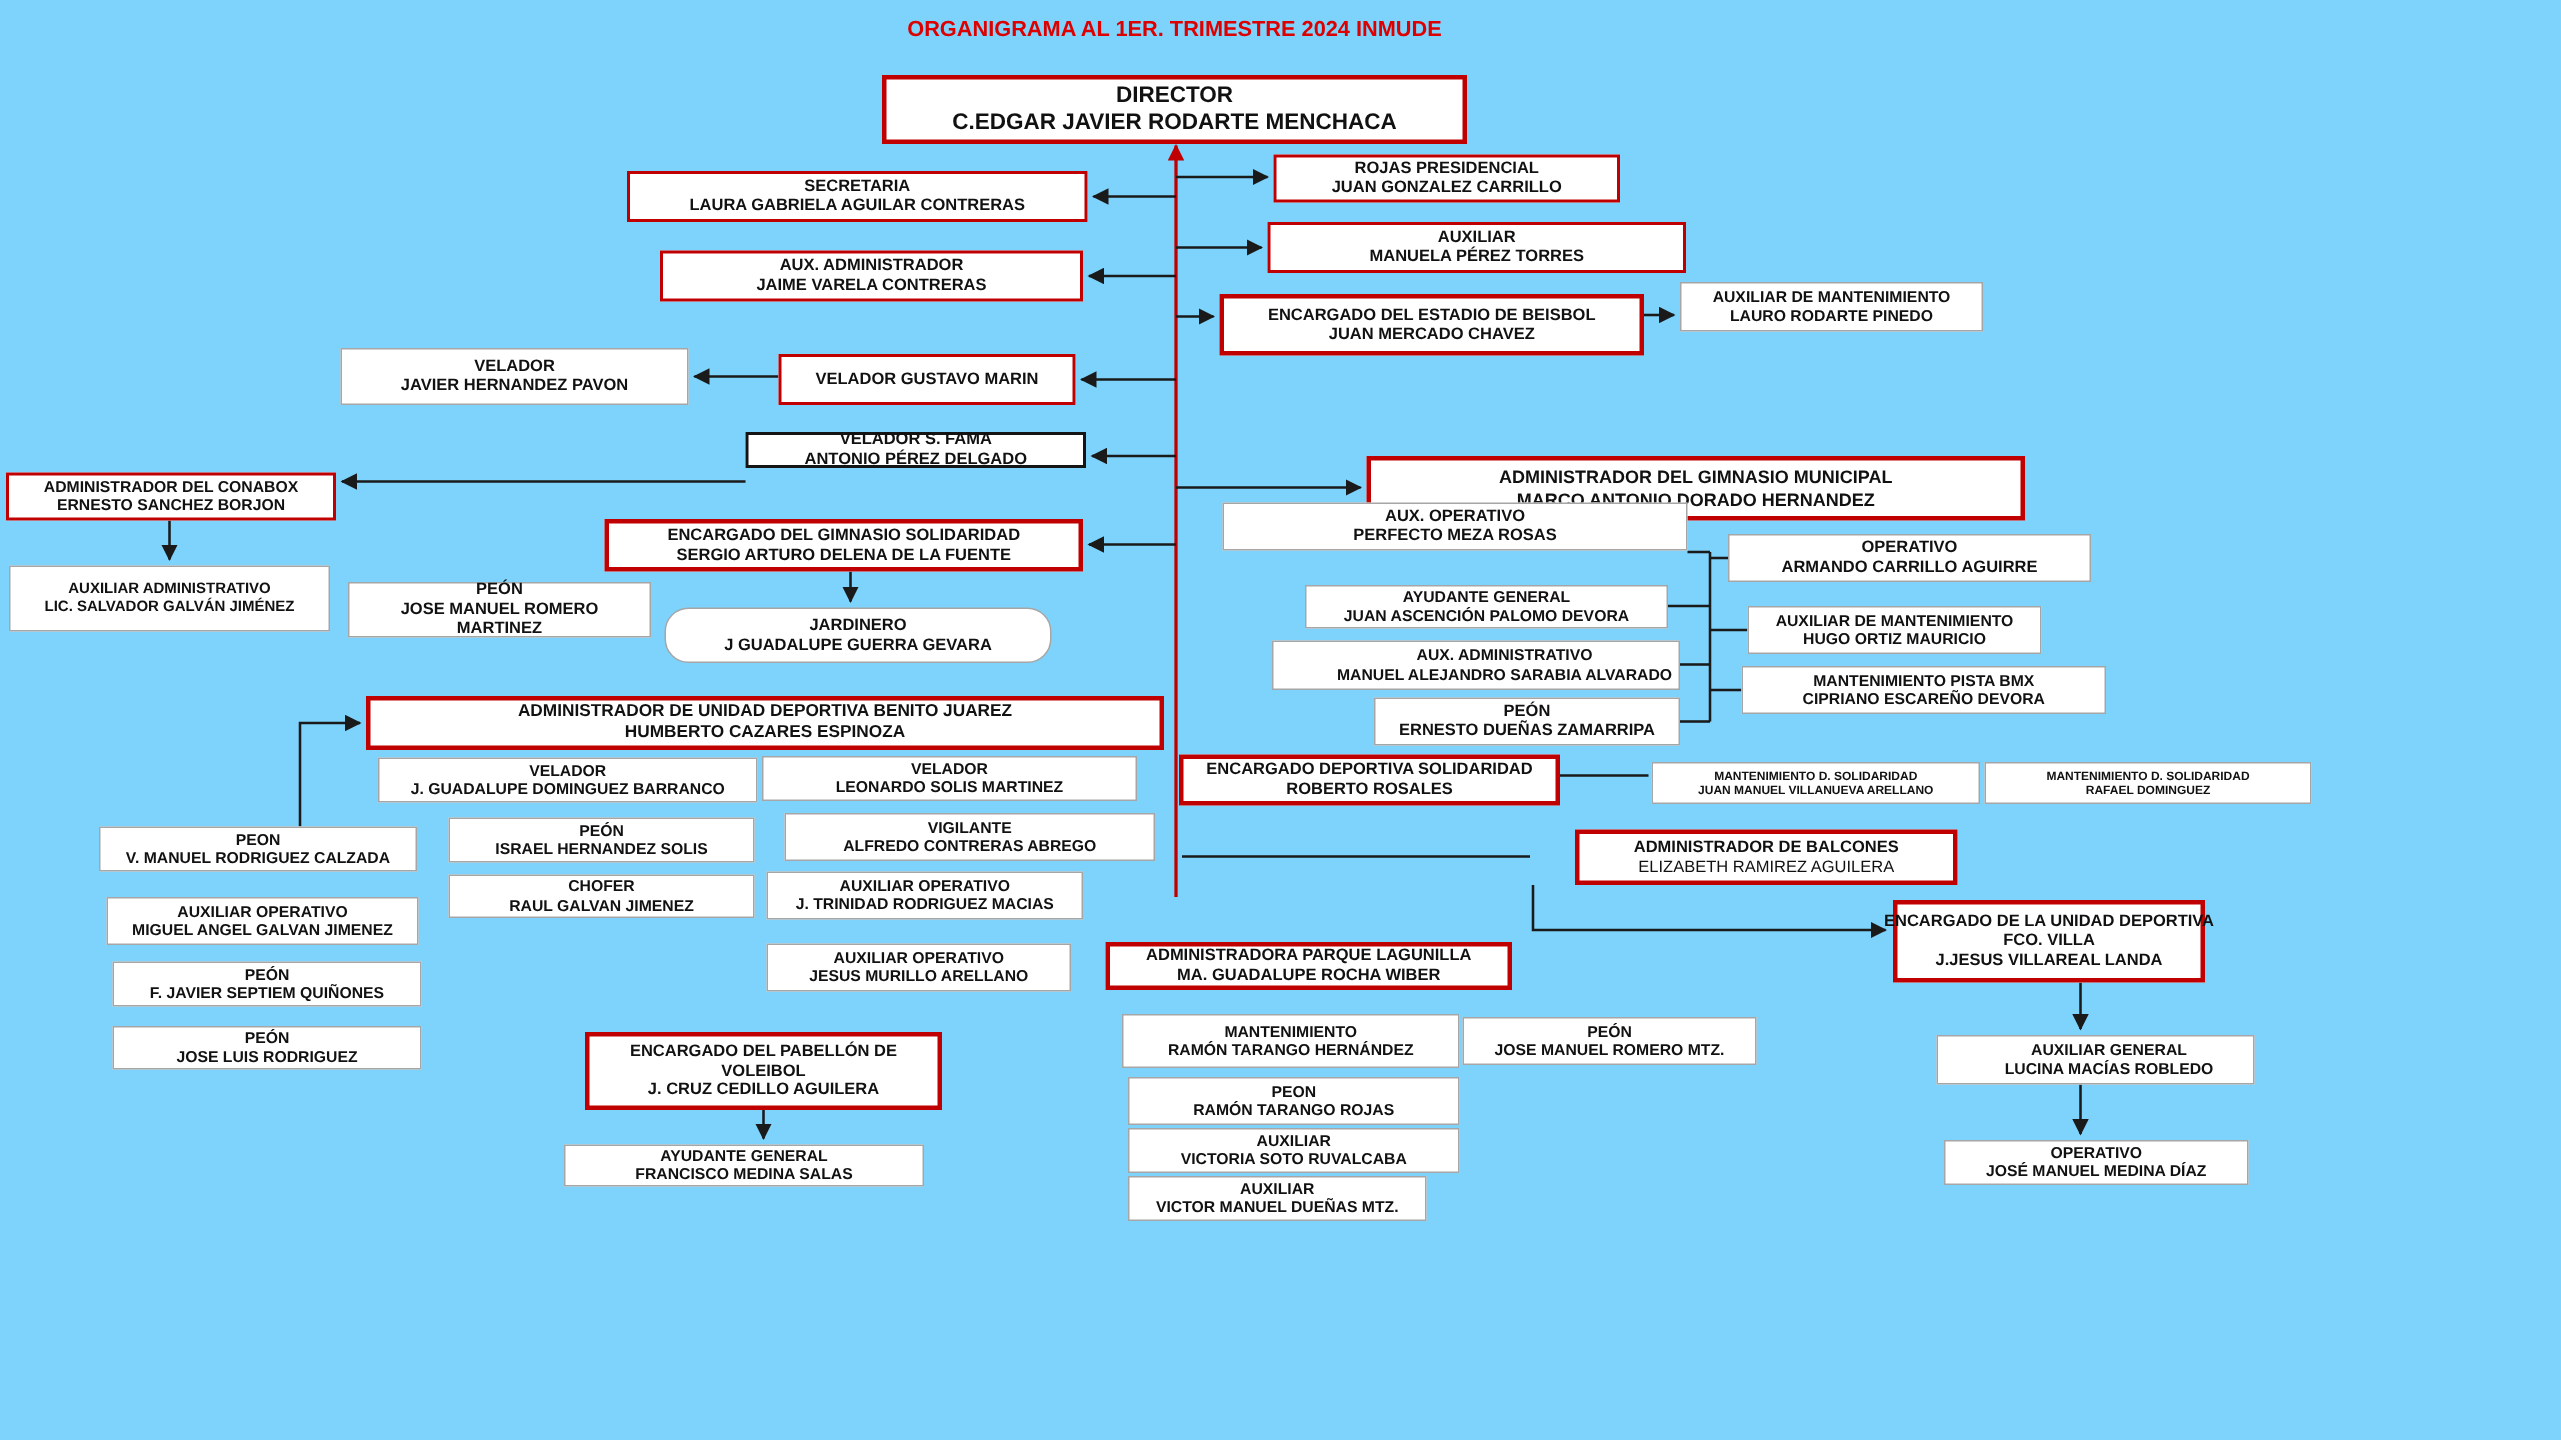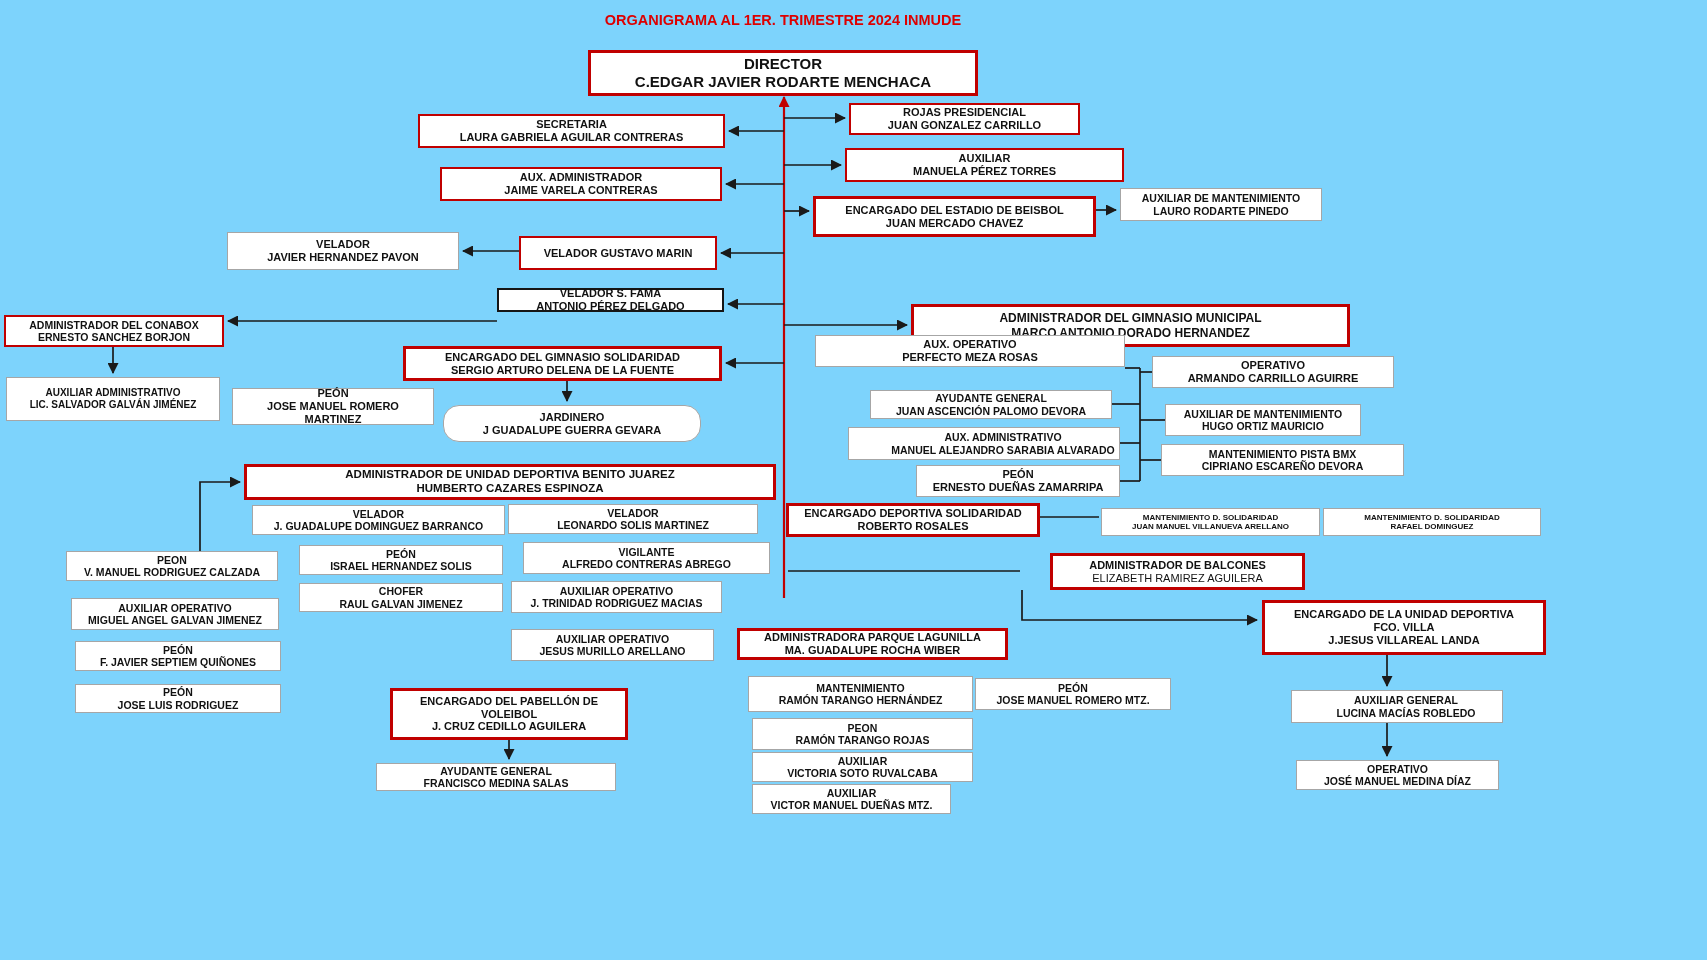--- a/index.html
+++ b/index.html
@@ -211,21 +211,21 @@
       <div class="ln">RAUL  GALVAN JIMENEZ</div>
     </div>
     <div class="node b-g" style="left: 71px; top: 598px; width: 208px; height: 32px; font-size: 10.5px;">
       <div class="ln">AUXILIAR OPERATIVO</div>
       <div class="ln">MIGUEL ANGEL GALVAN JIMENEZ</div>
     </div>
     <div class="node b-g" style="left: 511px; top: 581px; width: 211px; height: 32px; font-size: 10.5px;">
       <div class="ln">AUXILIAR OPERATIVO</div>
       <div class="ln">J. TRINIDAD RODRIGUEZ MACIAS</div>
     </div>
-    <div class="node b-rt" style="left: 1262px; top: 600px; width: 284px; height: 55px;">
+    <div class="node b-rt" style="left: 1262px; top: 600px; width: 208px; height: 55px;">
       <div class="ln">ENCARGADO DE LA UNIDAD DEPORTIVA</div>
       <div class="ln">FCO. VILLA</div>
       <div class="ln">J.JESUS VILLAREAL LANDA</div>
     </div>
     <div class="node b-rt" style="left: 737px; top: 628px; width: 271px; height: 32px;">
       <div class="ln">ADMINISTRADORA PARQUE LAGUNILLA</div>
       <div class="ln">MA. GUADALUPE ROCHA WIBER</div>
     </div>
     <div class="node b-g" style="left: 75px; top: 641px; width: 206px; height: 30px; font-size: 10.5px;">
       <div class="ln">PEÓN</div>

